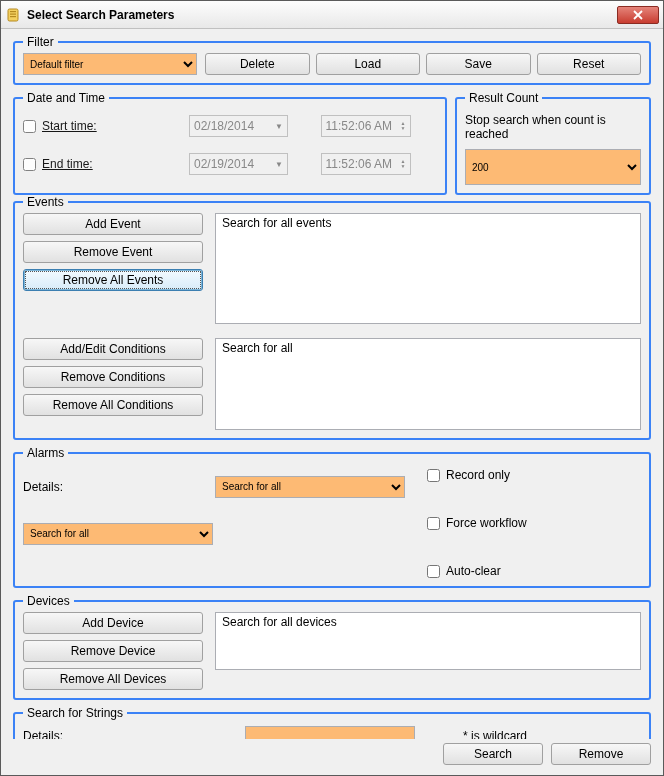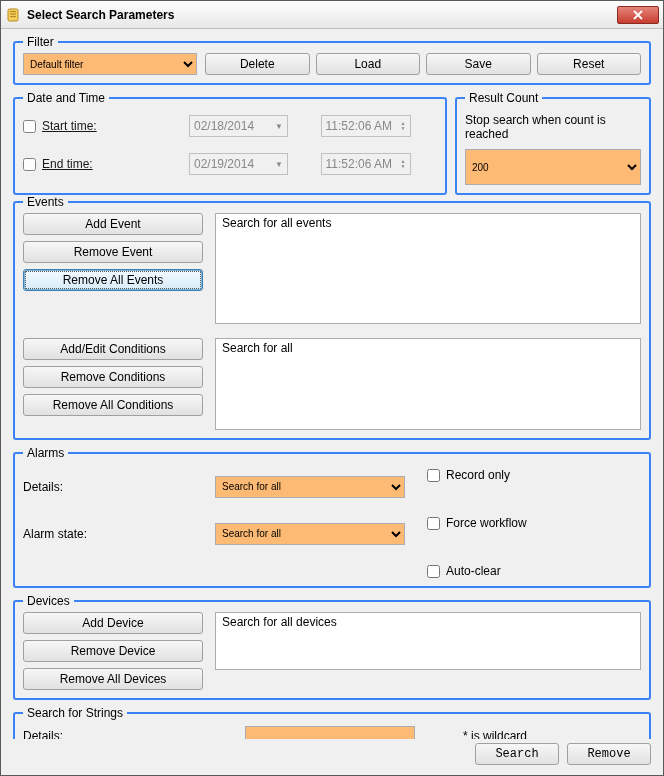--- a/index.html
+++ b/index.html
@@ -128,21 +128,21 @@
   .ev-list { flex: 1; height: 111px; }
   .ev-list2 { flex: 1; height: 92px; }
   .alarm-grid { display: grid; grid-template-columns: 180px 200px 1fr; row-gap: 10px; column-gap: 12px; align-items: center; margin-top: 4px;}
   .alarm-grid select { width: 190px; height: 22px; }
   .alarm-checks { display: flex; flex-direction: column; gap: 10px; }
   .dev-row { display: flex; gap: 12px; }
   .dev-row .ev-list2 { height: 58px; }
   .search-grid { display: grid; grid-template-columns: 180px 176px 1fr; row-gap: 10px; column-gap: 12px; align-items: center; margin-top: 2px; gap: 42px;}
   .search-grid input[type=text] { width: 170px; }
   .footer { display: flex; justify-content: flex-end; gap: 8px; padding: 4px 12px 10px 12px; }
-  .footer .btn { width: 84px; font-family: Liberation Mono, monospace; }
+  .footer .btn { width: 100px; }
   .dis-check { opacity: 0.9; text-decoration: underline; }
 </style>
 </head>
 <body>
 
 <div class="window">
   <div class="titlebar">
     <span class="icon">
       <svg width="16" height="16" viewBox="0 0 16 16">
         <rect x="3" y="2" width="10" height="12" rx="1.5" fill="#f4d060" stroke="#b58a20"></rect>
@@ -262,21 +262,20 @@
           <label class="check-label">
             <input type="checkbox" style="">
             <span>Force workflow</span>
           </label>
           <label class="check-label">
             <input type="checkbox" style="">
             <span>Auto-clear</span>
           </label>
         </div>
 
-        <span>Alarm state:</span>
         <select><option>Search for all</option></select>
         <span></span>
           <span></span>
       </div>
     </fieldset>
 
     <fieldset>
       <legend>Devices</legend>
       <div class="dev-row">
         <div class="ev-buttons">

